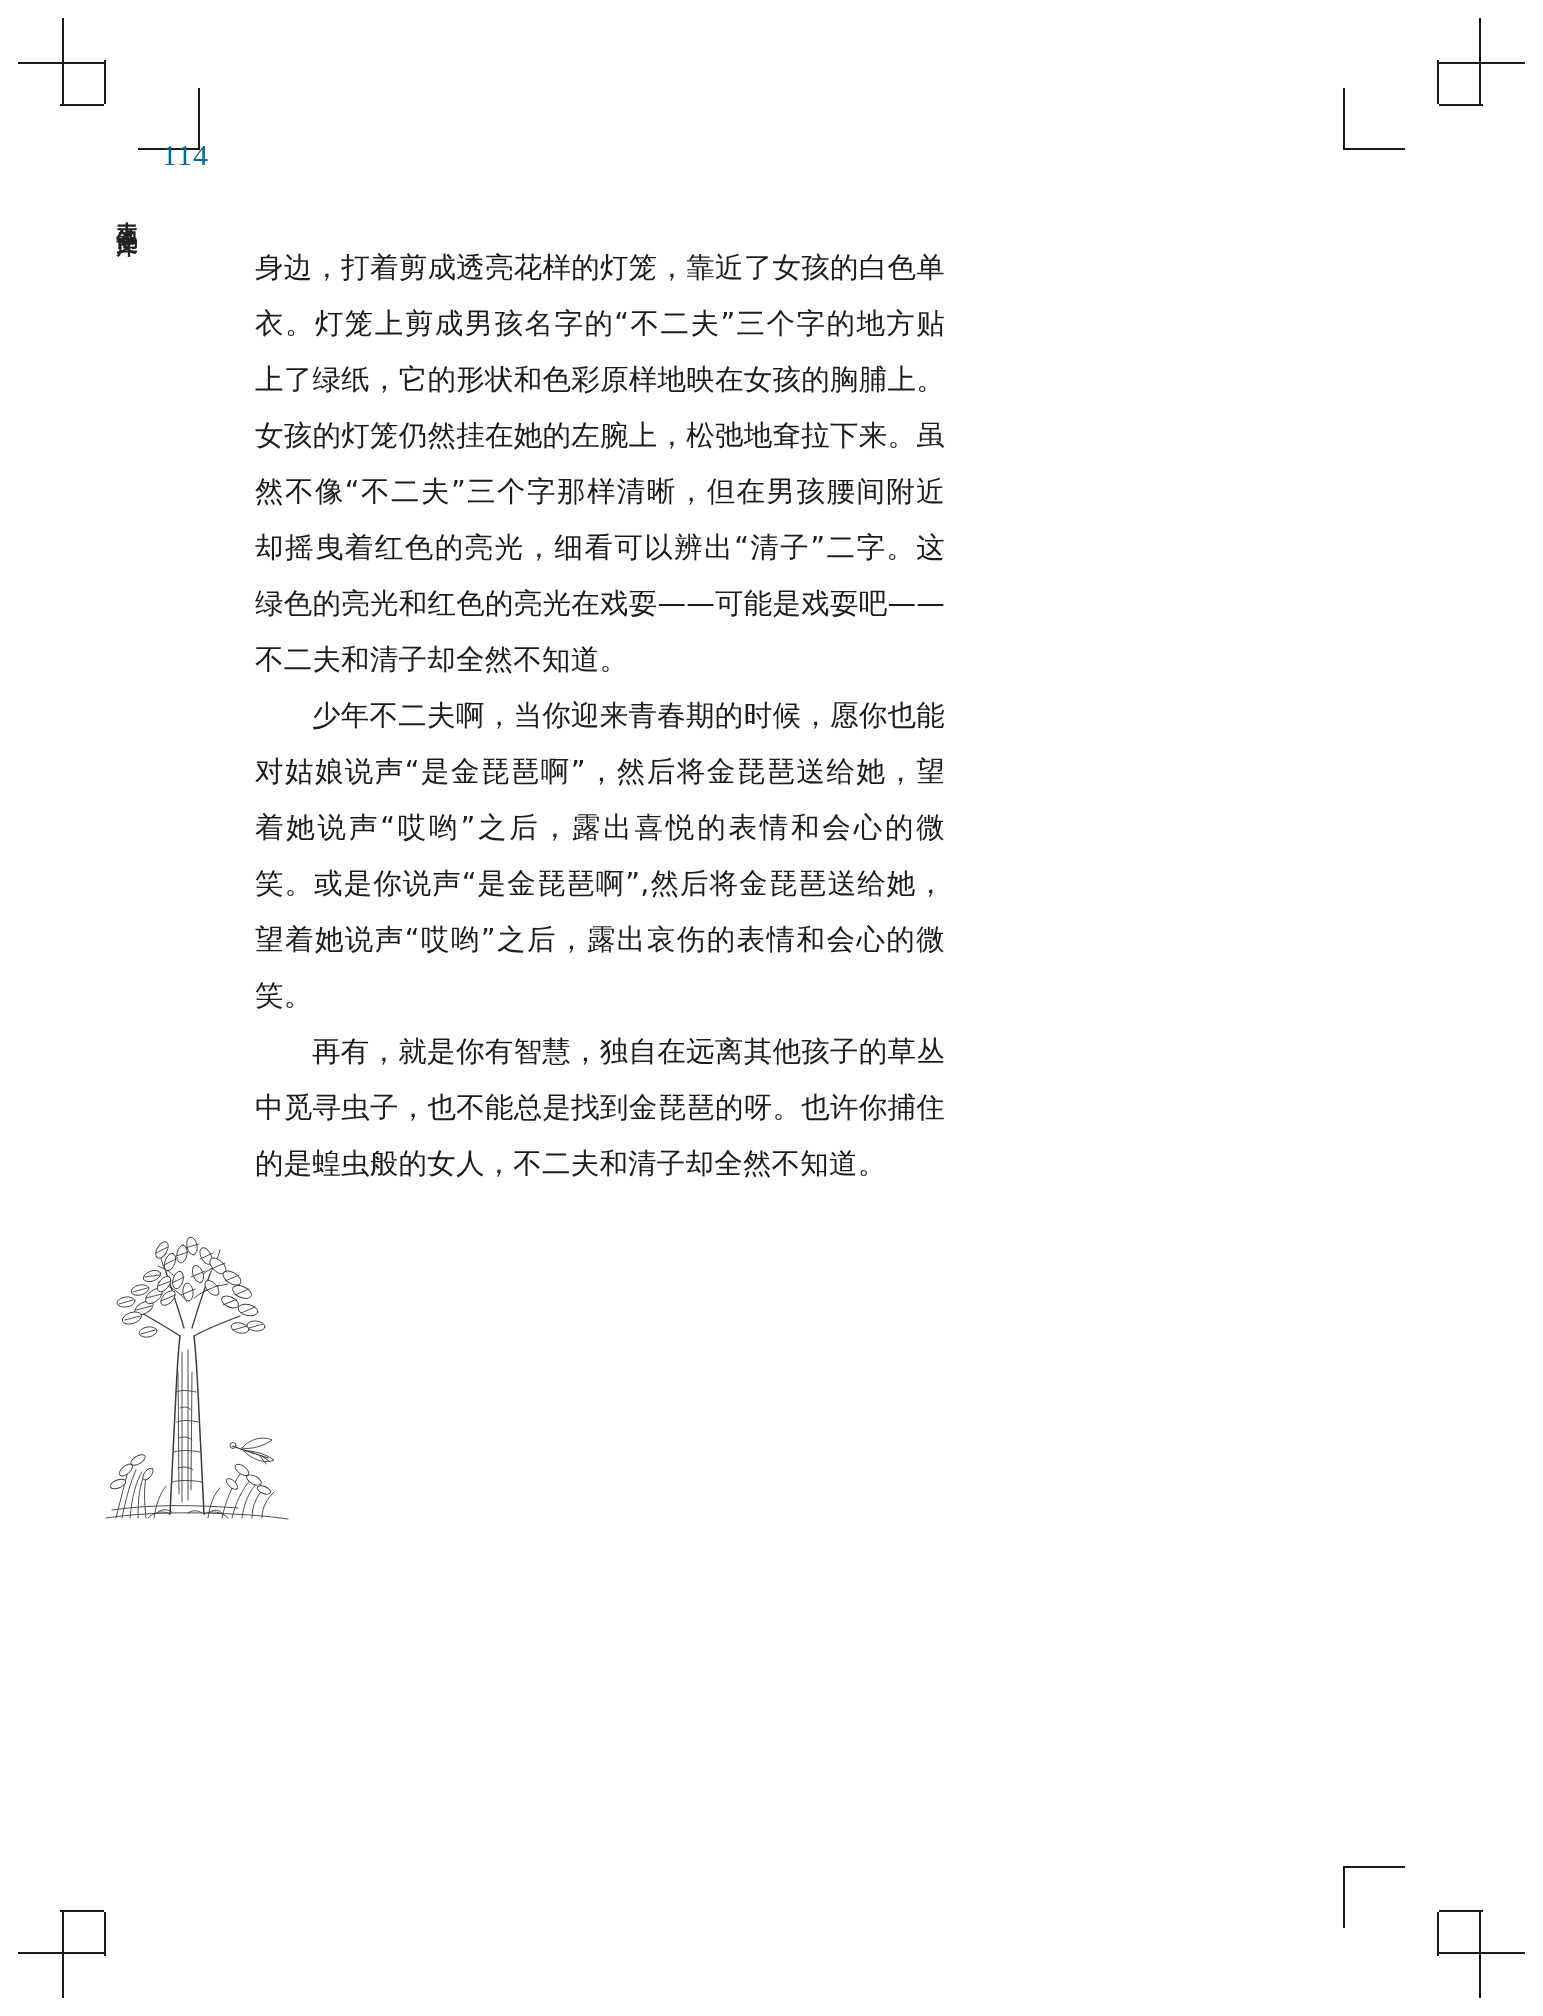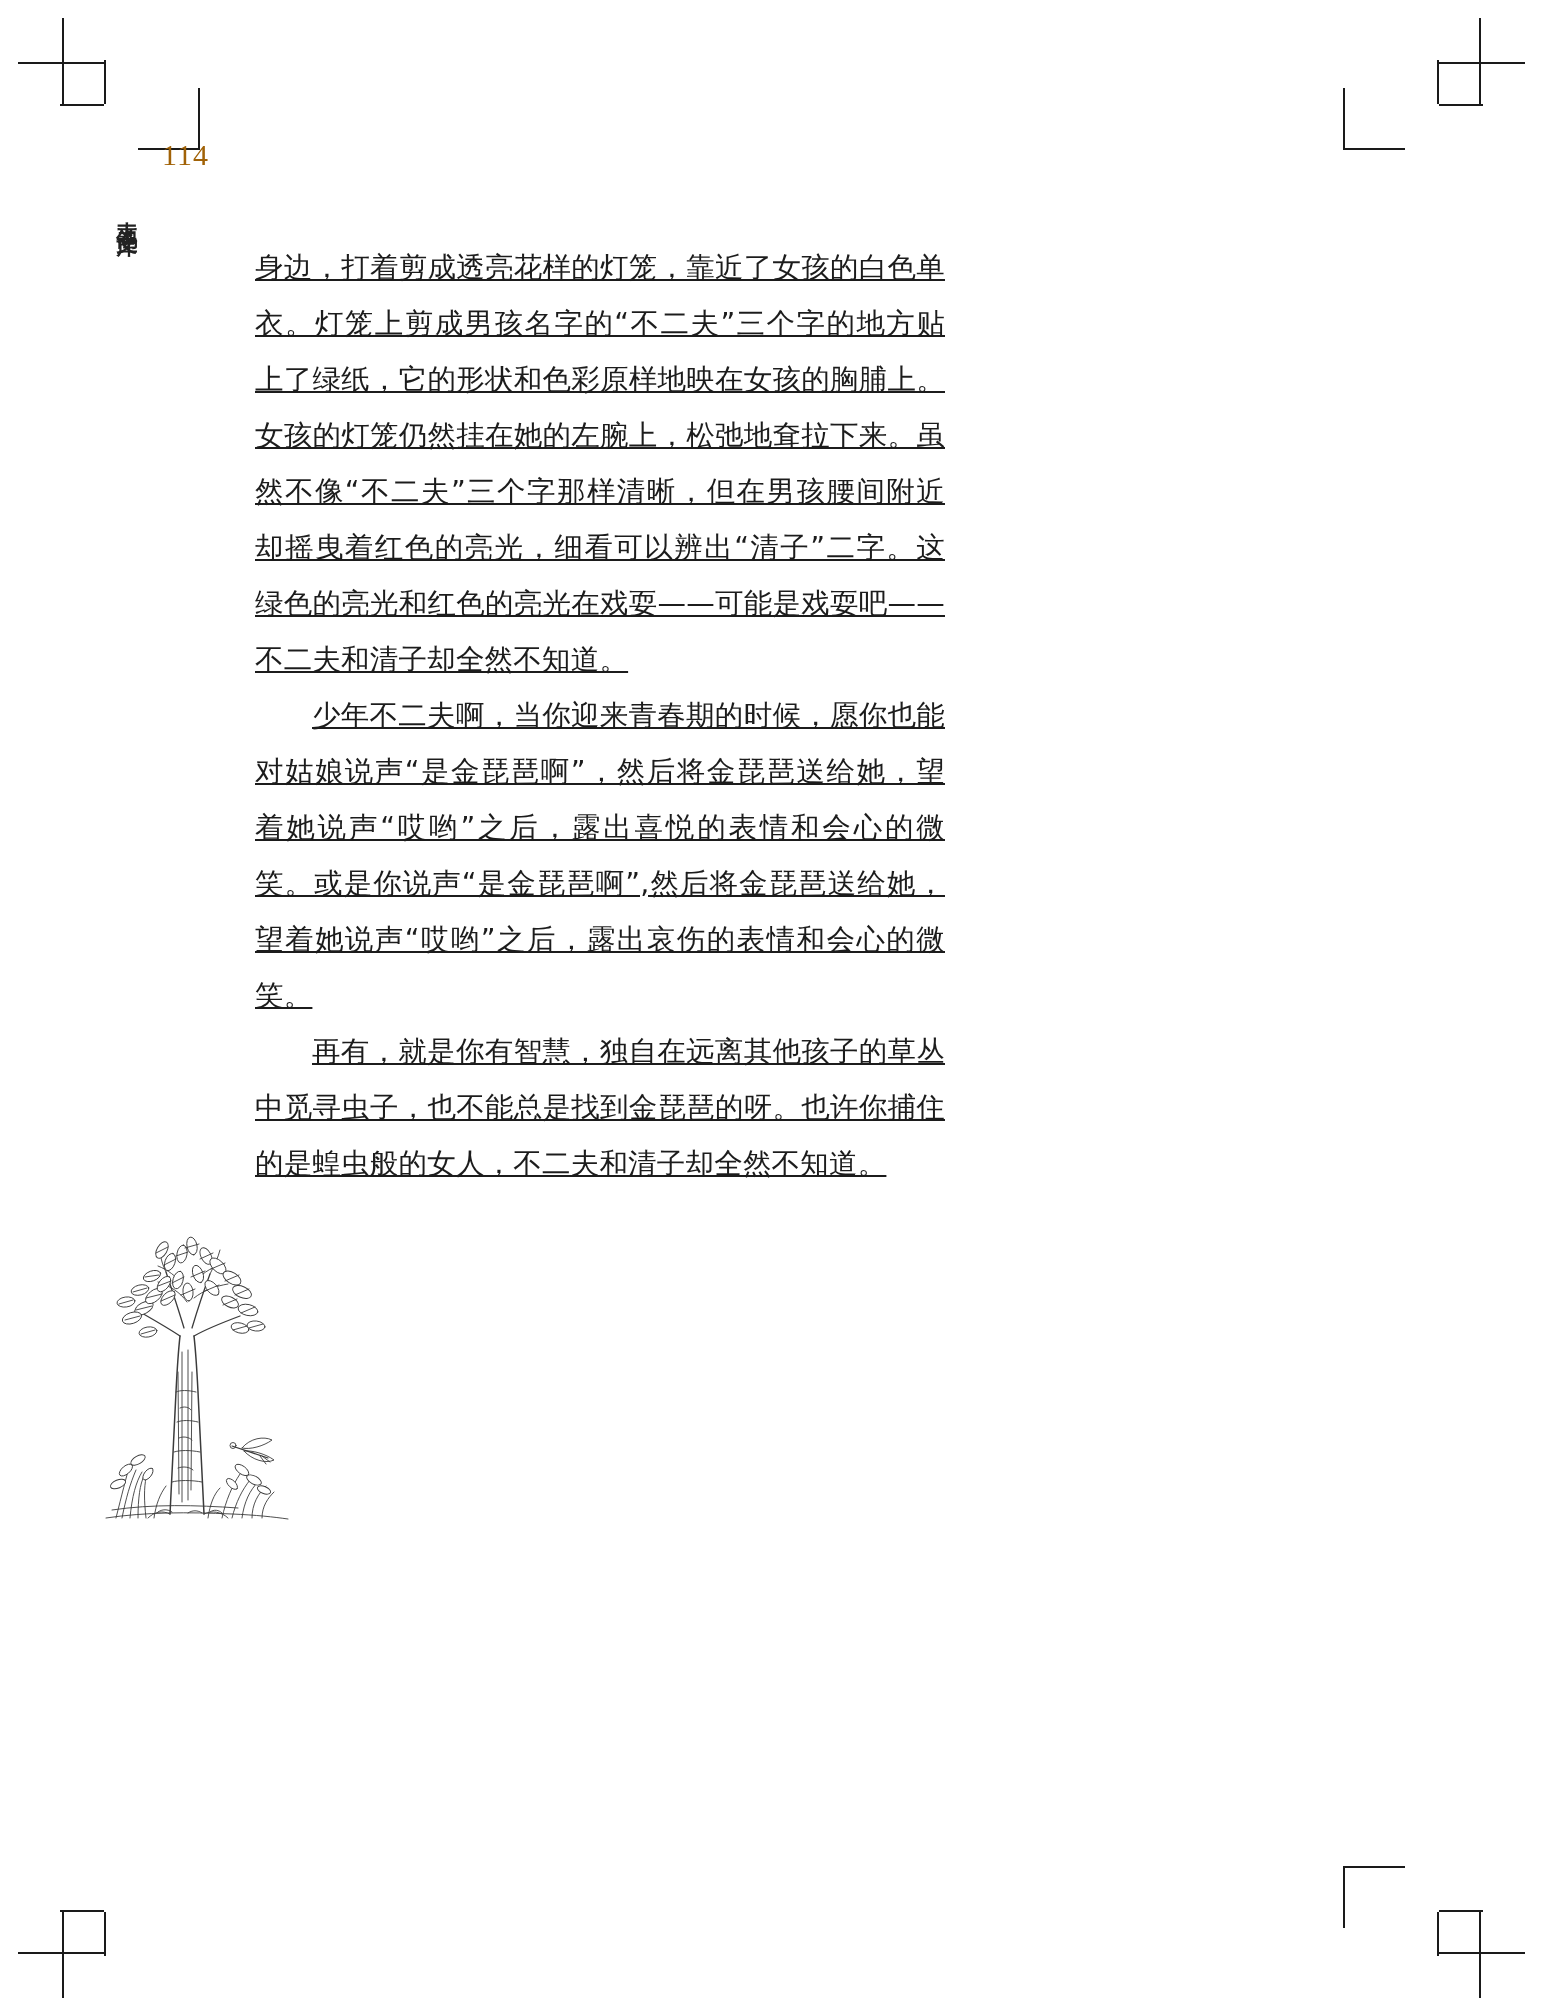--- a/index.html
+++ b/index.html
@@ -79,21 +79,21 @@
   .br-bot-right  .bh { right: 0; bottom: 60px; }
   .br-bot-right  .bv { right: 60px; bottom: 0; }
 
   
   #folio {
     position: absolute;
     left: 162px;
     top: 138px;
     font-family: "Liberation Serif", "DejaVu Serif", serif;
     font-size: 30px;
-    color: #a16207;
+    color: #0369a1;
     letter-spacing: 1px;
   }
 
   
   #runhead {
     position: absolute;
     left: 106px;
     top: 205px;
     width: 34px;
     font-family: "DejaVu Sans", "Liberation Sans", sans-serif;
@@ -111,21 +111,20 @@
     position: absolute;
     left: 255px;
     top: 240px;
     width: 690px;
     font-family: "DejaVu Sans", "Liberation Sans", sans-serif;
     font-size: 28.5px;
     line-height: 56px;
     color: #1c1c1c;
     text-align: justify;
     text-justify: inter-character;
-    text-decoration: underline;
   }
   #body-text p {
     margin: 0;
     text-indent: 2em;
     letter-spacing: 0.2px;
   }
   #body-text p.noindent {
     text-indent: 0;
   }
 

